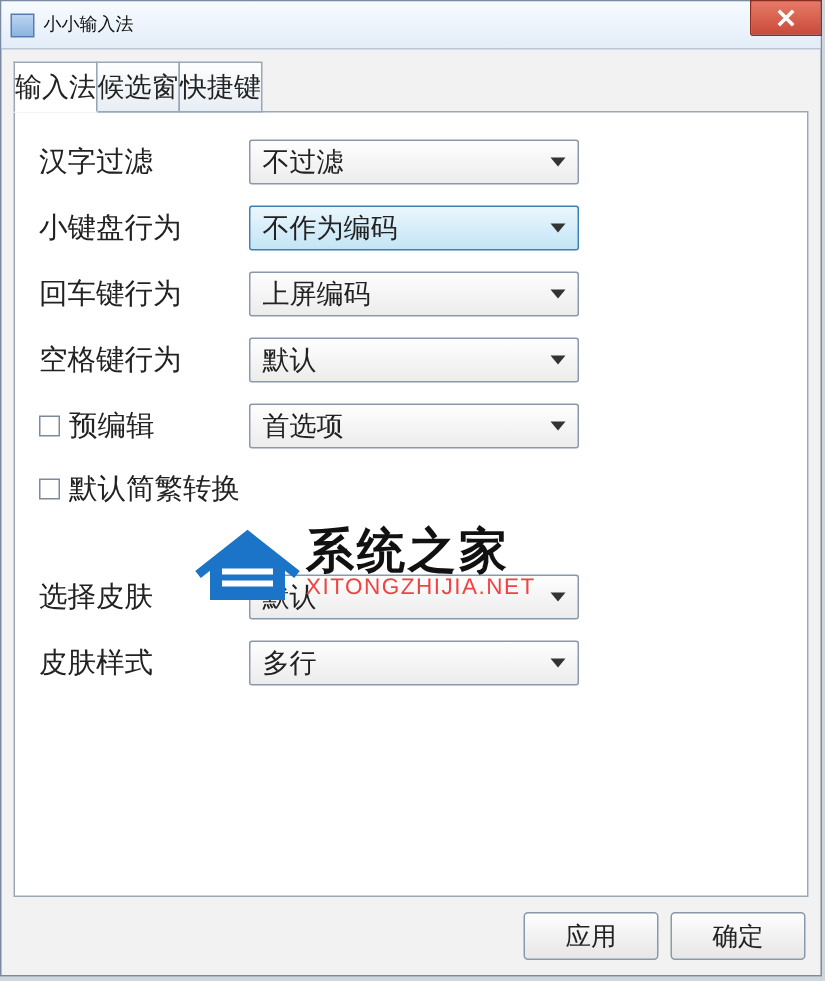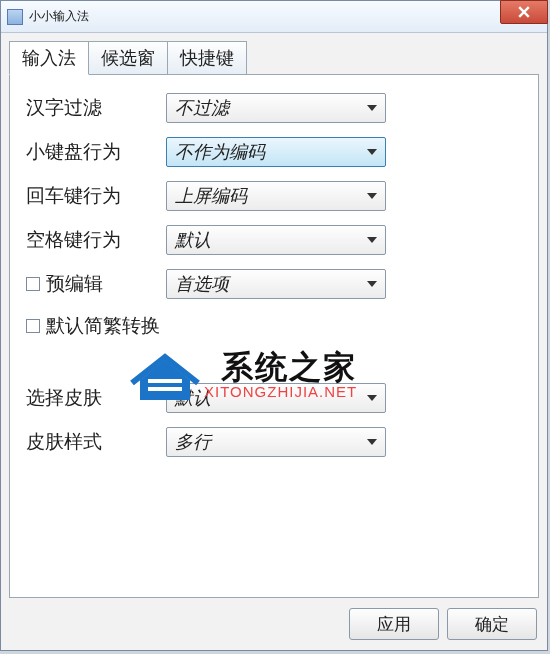--- a/index.html
+++ b/index.html
@@ -56,21 +56,21 @@
 }
 .close-btn svg { width: 12px; height: 12px; }
 .tabs {
   display: flex;
   padding: 8px 8px 0 8px;
   gap: 0;
   position: relative;
   z-index: 2;
 }
 .tab {
-  padding: 4px 12px;
+  padding: 4px 0;
   border: 1px solid #9aa7b5;
   background: linear-gradient(#fdfefe, #e7eef5);
   font-size: 18px;
   color: #222;
   margin-right: -1px;
   border-bottom: 1px solid #9aa7b5;
   position: relative;
 }
 .tab.active {
   background: #fff;
@@ -112,21 +112,20 @@
   height: 30px;
   border: 1px solid #8a98ab;
   background: linear-gradient(#fefefe, #ececec);
   display: flex;
   align-items: center;
   justify-content: space-between;
   padding: 0 8px;
   font-size: 18px;
   color: #222;
   border-radius: 2px;
-  font-style: italic;
 }
 .select.highlight {
   border: 1px solid #3c7fb1;
   background: linear-gradient(#eaf6fd, #c4e5f6);
   gap: 36px;
 }
 .select .arrow {
   width: 0; height: 0;
   border-left: 5px solid transparent;
   border-right: 5px solid transparent;
@@ -152,21 +151,20 @@
   font-size: 17px;
   color: #222;
 }
 .watermark {
   position: absolute;
   top: 270px;
   left: 120px;
   pointer-events: none;
   display: flex;
   align-items: center;
-  text-align: right;
 }
 .wm-logo {
   width: 70px;
   height: 60px;
   position: relative;
   margin-right: 4px;
 }
 .wm-text-cn {
   font-size: 32px;
   font-weight: 900;

